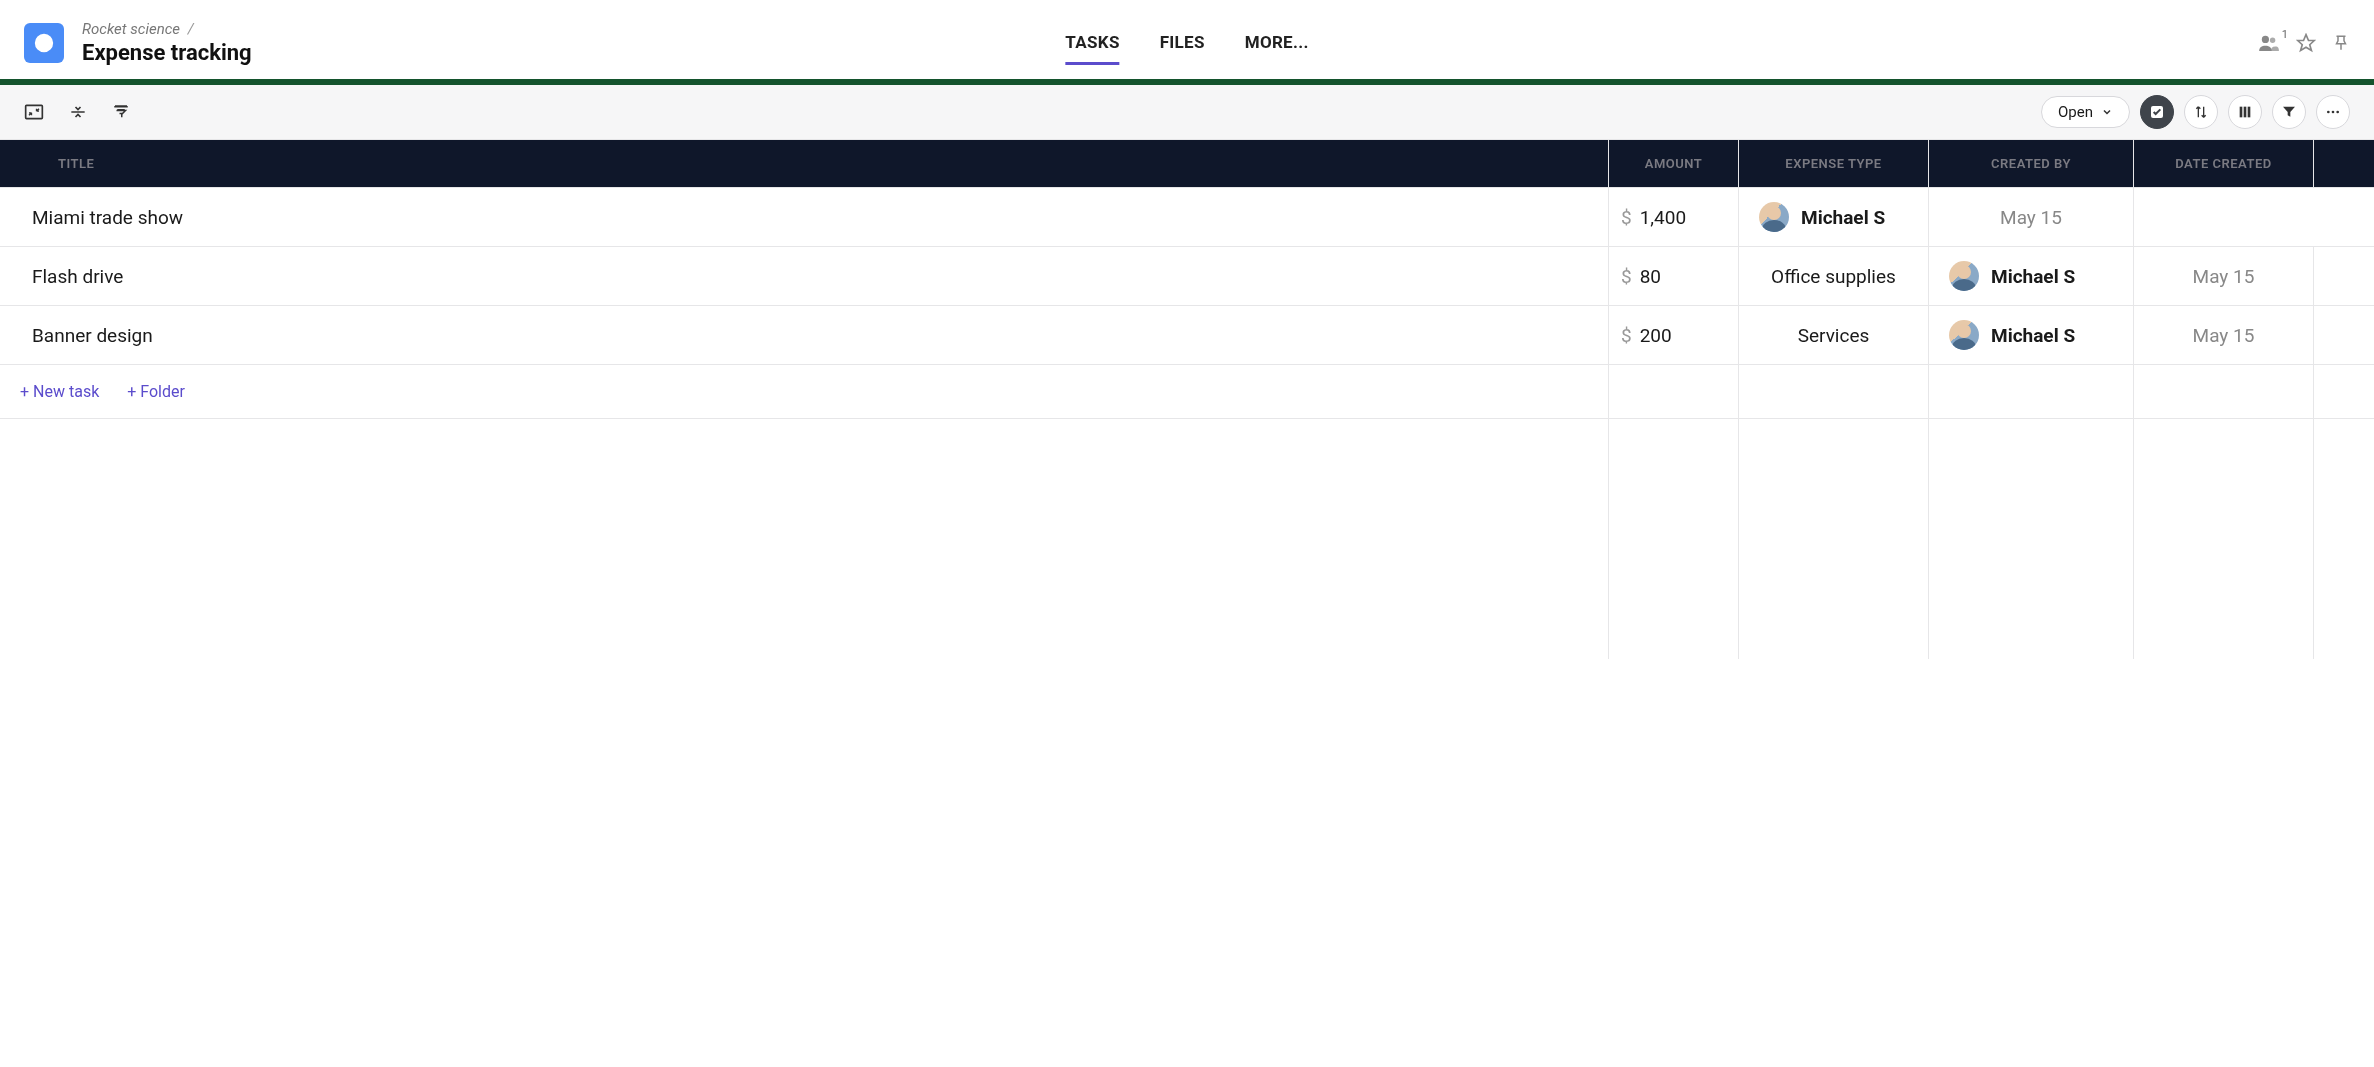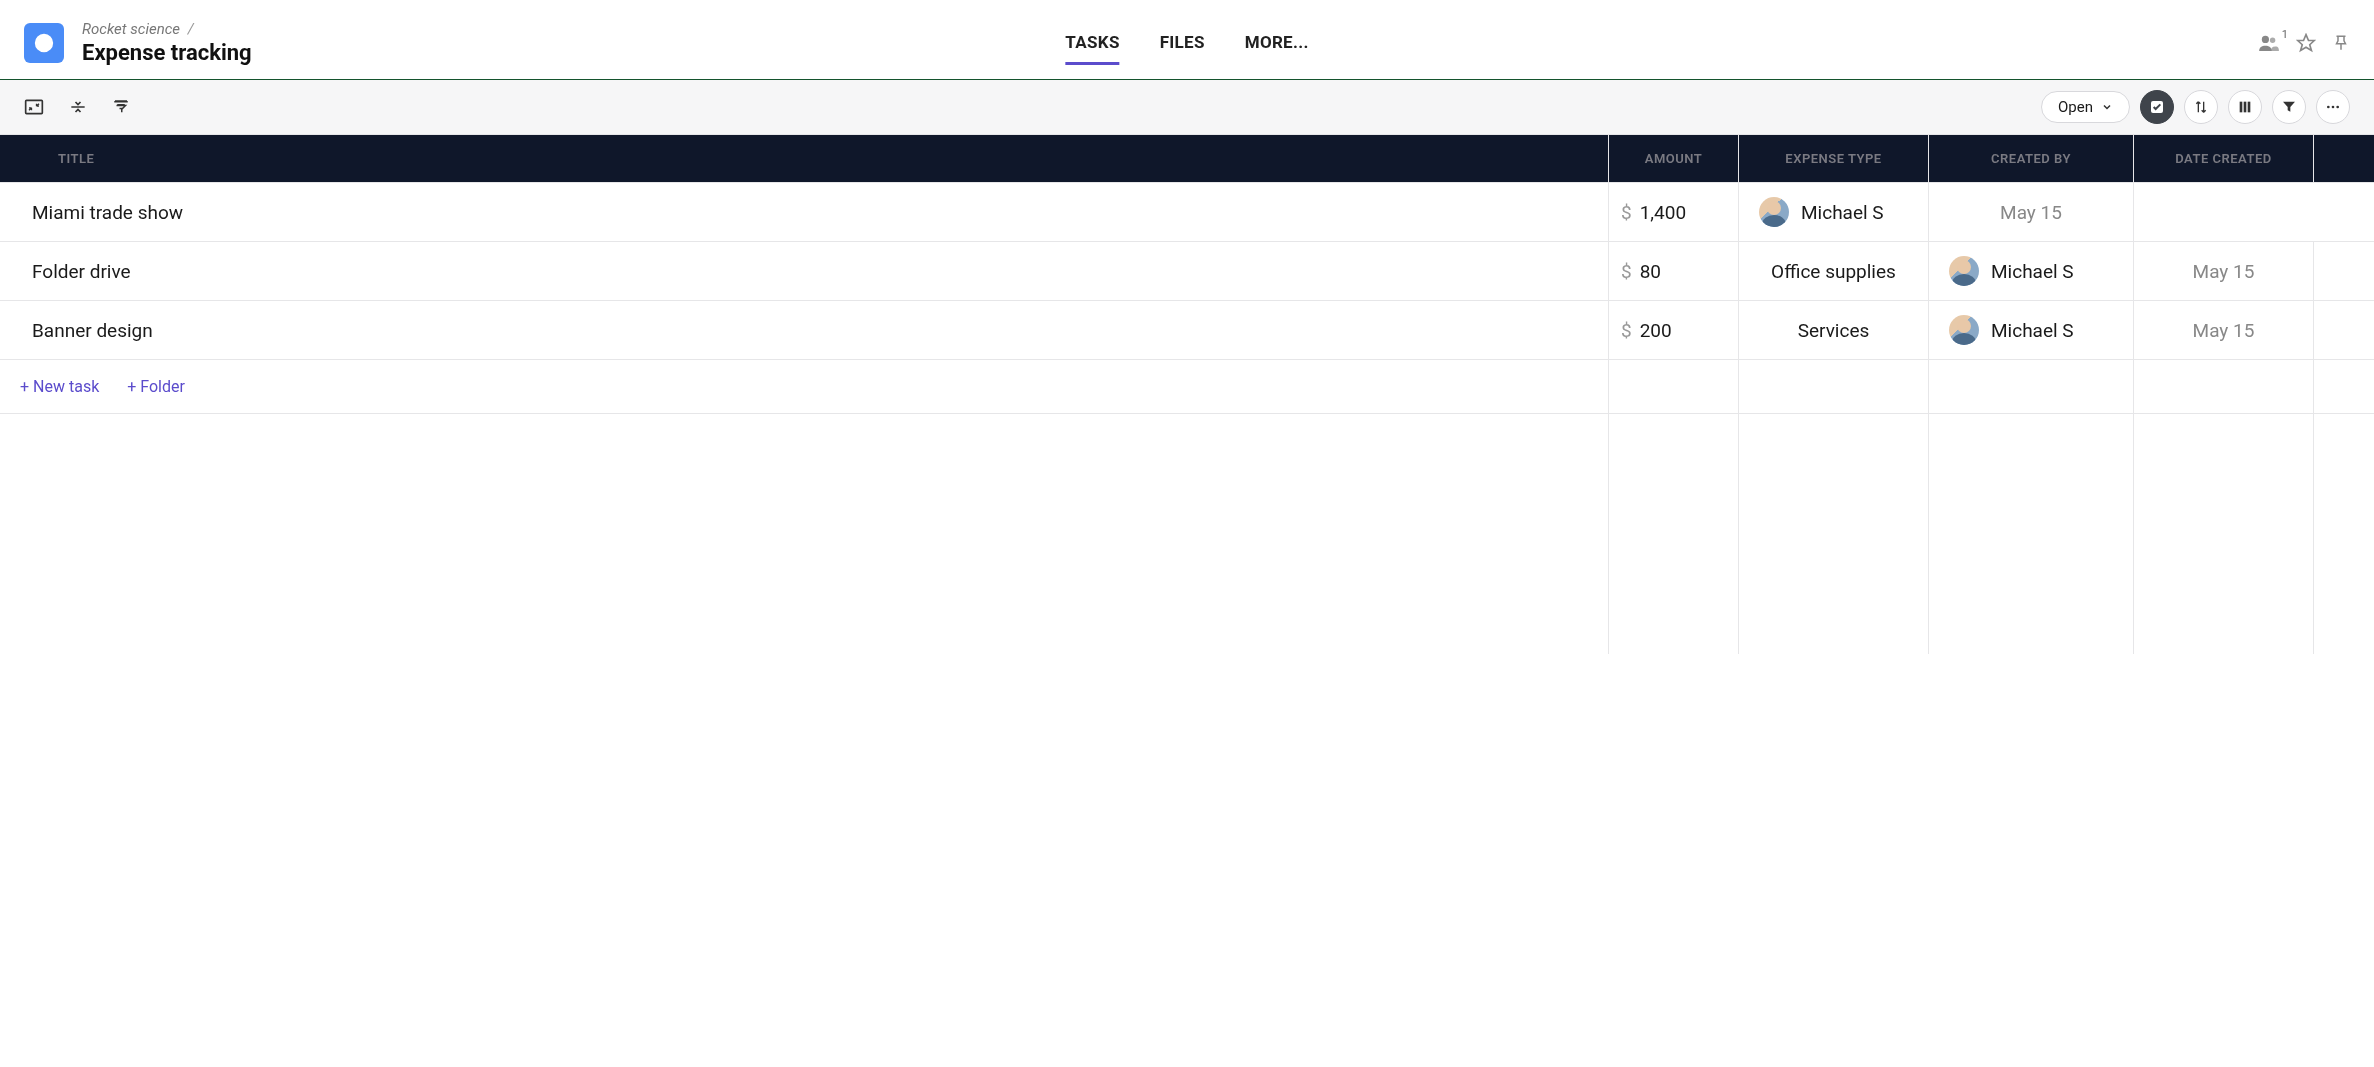--- a/index.html
+++ b/index.html
@@ -55,21 +55,21 @@
   .header-actions .people-count {
     position: absolute; top: -6px; right: -8px;
     font-size: 11px; color: #666;
   }
   .icon-btn { cursor: pointer; display:flex; align-items:center; justify-content:center; }
   .icon-btn svg { display: block; }
 
   
   .toolbar {
     background: #f6f6f7;
-    border-top: 1px solid #14532d;
+    border-top: 6px solid #14532d;
     border-bottom: 1px solid #e6e6e8;
     display: flex; align-items: center;
     padding: 10px 24px;
   }
   .toolbar-left { display: flex; gap: 24px; align-items:center; }
   .toolbar-right { margin-left: auto; display: flex; gap: 10px; align-items:center; }
 
   .pill {
     background: #fff;
     border: 1px solid #d8d8dc;
@@ -115,21 +115,21 @@
     padding: 14px 12px;
     display: flex; align-items: center;
     border-right: 1px solid #e6e6e8;
     font-size: 19px;
   }
   .td.last { border-right: none; }
   .td.title { padding-left: 32px; color: #1a1a1a; cursor:pointer; }
   .td.amount { justify-content: flex-start; gap: 8px; }
   .td.amount .cur { color: #999; }
   .td.type { justify-content: center; }
-  .td.created-by { gap: 12px; padding-left: 20px; }
+  .td.created-by { gap: 12px; padding-left: 20px; font-weight: bold; }
   .td.date { justify-content: center; color: #888; }
 
   .avatar {
     width: 30px; height: 30px; border-radius: 50%;
     background: linear-gradient(135deg,#e7c9a9 40%, #8aa9c7 40%);
     position: relative; flex-shrink:0; overflow:hidden;
   }
   .avatar::after{
     content:""; position:absolute; top:4px; left:8px;
     width:14px; height:14px; border-radius:50%;
@@ -286,21 +286,21 @@
           <span>1,400</span>
         </div>
     <div class="td created-by">
           <span class="avatar"></span>
           <span>Michael S</span>
         </div>
     <div class="td date">May 15</div>
     <div class="td last"></div>
   </div>
       <div class="row">
-    <div class="td title">Folder drive</div>
+    <div class="td title">Flash drive</div>
     <div class="td amount">
           <span class="cur">$</span>
           <span>80</span>
         </div>
     <div class="td type">Office supplies</div>
     <div class="td created-by">
           <span class="avatar"></span>
           <span>Michael S</span>
         </div>
     <div class="td date">May 15</div>

